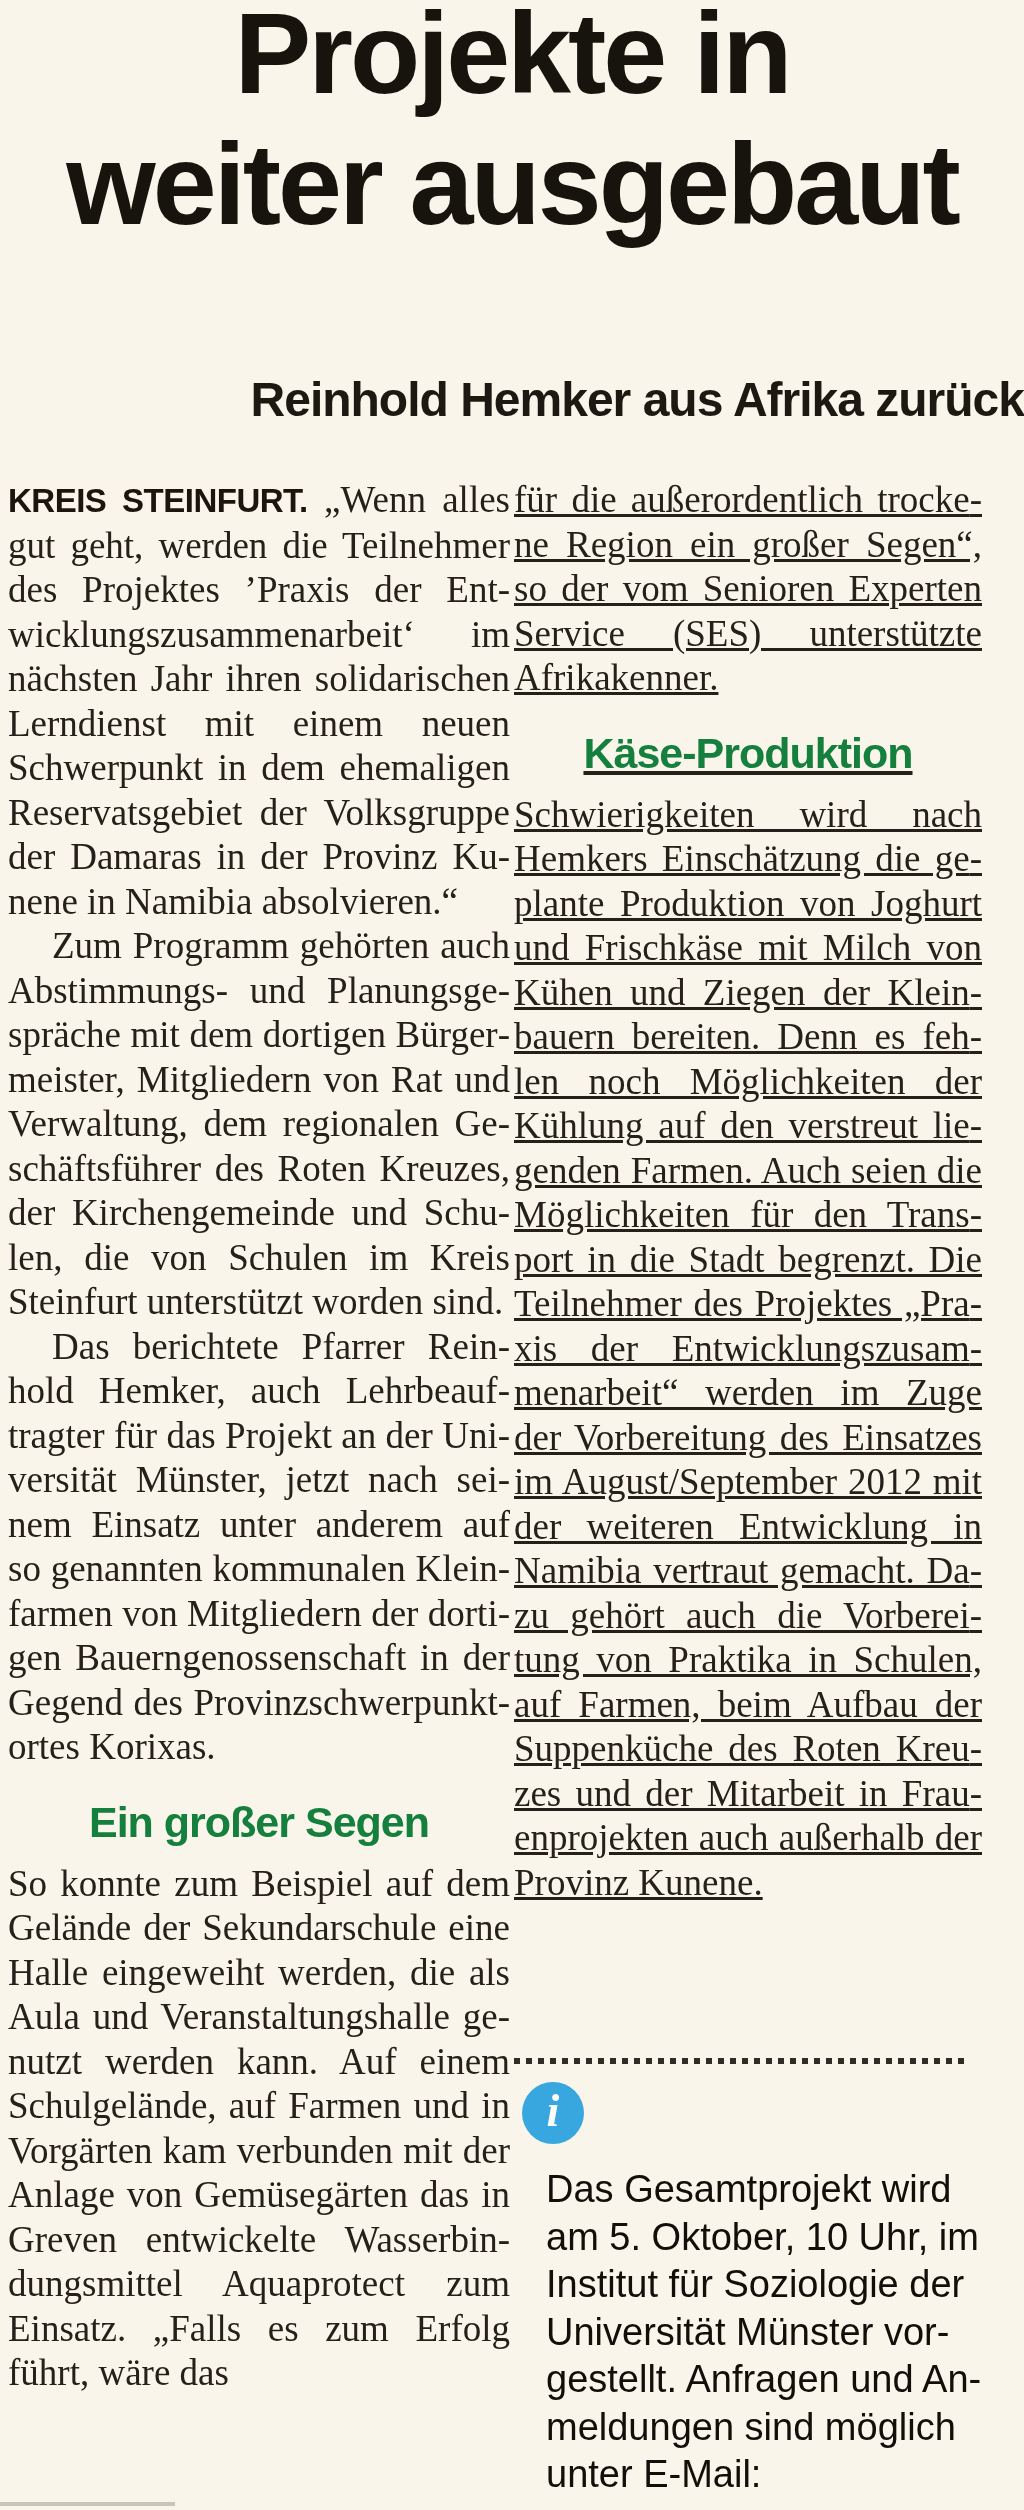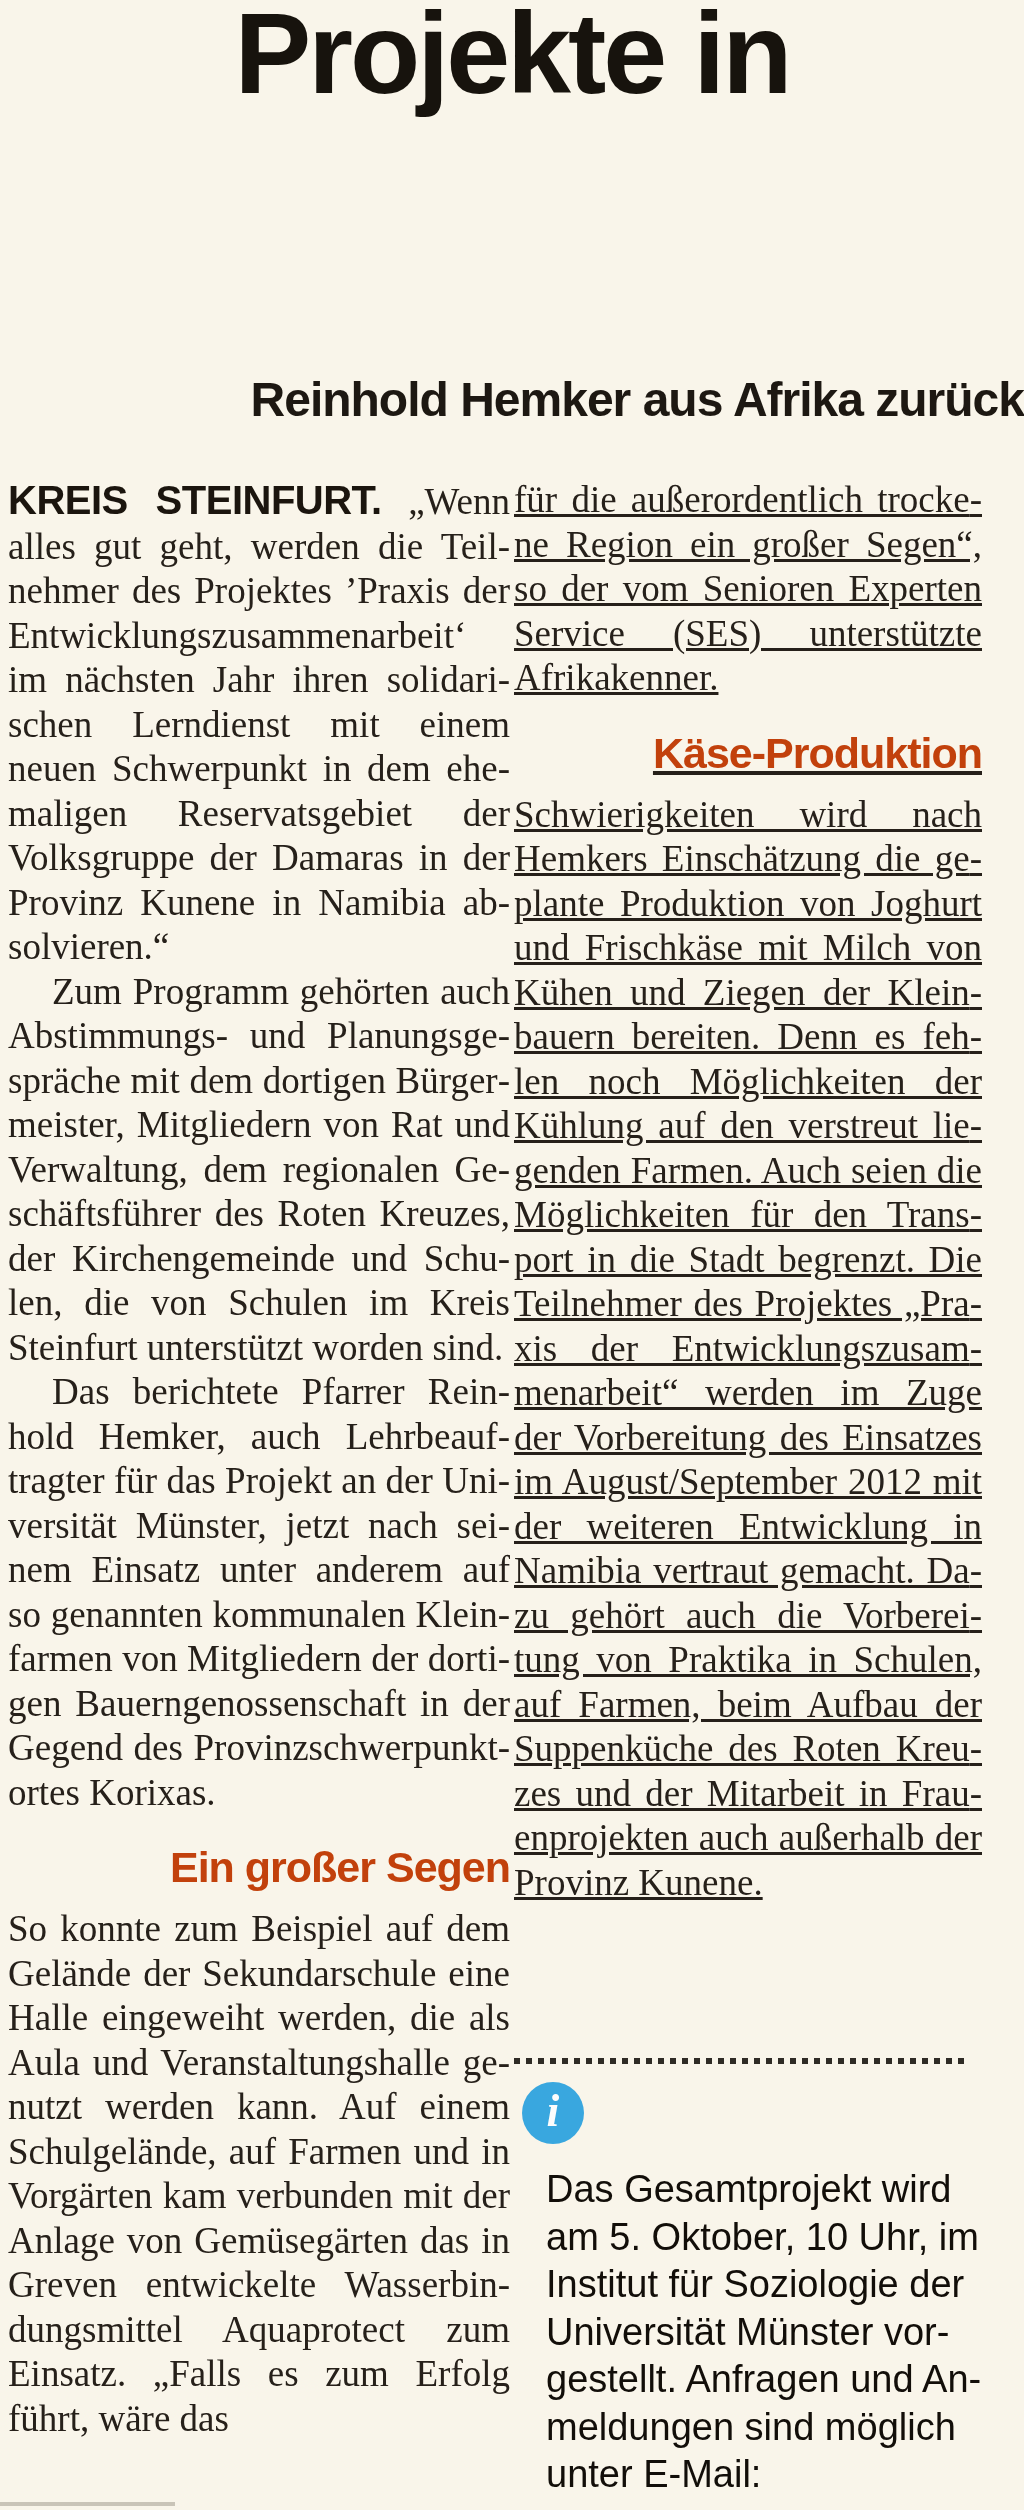--- a/index.html
+++ b/index.html
@@ -41,32 +41,32 @@
     hyphens:manual;
     color:#26201a;
   }
   .col-left{left:8px;width:502px;height:2026px;overflow:hidden;}
   .col-right{left:514px;width:468px;height:2026px;overflow:hidden;text-decoration:underline;}
   .col p{margin:0;}
   .indent{text-indent:44px;}
   .dateline{
     font-family:"Liberation Sans", sans-serif;
     font-weight:bold;
-    font-size:40px;
+    font-size:33px;
     letter-spacing:-0.5px;
     color:#1b150e;
   }
   .subhead{
     font-family:"Liberation Sans", sans-serif;
     font-weight:bold;
     font-size:43px;line-height:48px;
     letter-spacing:-1px;
     margin:28px 0 16px 0;
-    text-align:right;
-    color:#c2410c;
+    text-align:center;
+    color:#15803d;
   }
   
   .infobox{
     position:absolute;left:0;top:1580px;width:100%;
     text-align:left;
   }
   .dotted-divider{
     width:452px;height:6px;
     background:repeating-linear-gradient(90deg,#2f2b25 0 6px,rgba(0,0,0,0) 6px 12px);
     margin-bottom:18px;
@@ -105,20 +105,21 @@
     background:#c9c4b8;
   }
 </style>
 </head>
 <body>
 
 <div class="page">
 
   <div class="headline">
     <span class="hl-line">Projekte in</span>
+    <span class="hl-line">weiter ausgebaut</span>
   </div>
 
   <div class="subtitle">Reinhold Hemker aus Afrika zurück</div>
 
   <div class="col col-left">
     <p><span class="dateline">KREIS STEINFURT.</span> <span>„Wenn alles gut geht, werden die Teil­neh­mer des Pro­jek­tes ’Pra­xis der Ent­wick­lungs­zu­sam­men­ar­beit‘ im näch­sten Jahr ihren so­li­da­ri­schen Lern­dienst mit einem neuen Schwer­punkt in dem ehe­ma­li­gen Re­ser­vats­ge­biet der Volks­grup­pe der Da­ma­ras in der Pro­vinz Ku­ne­ne in Na­mi­bia ab­sol­vie­ren.“</span></p>
     <p class="indent">Zum Pro­gramm ge­hör­ten auch Ab­stim­mungs- und Pla­nungs­ge­sprä­che mit dem dor­ti­gen Bür­ger­meis­ter, Mit­glie­dern von Rat und Ver­wal­tung, dem re­gio­na­len Ge­schäfts­füh­rer des Ro­ten Kreu­zes, der Kir­chen­ge­mein­de und Schu­len, die von Schu­len im Kreis Stein­furt un­ter­stützt wor­den sind.</p>
     <p class="indent">Das be­rich­te­te Pfar­rer Rein­hold Hem­ker, auch Lehr­be­auf­trag­ter für das Pro­jekt an der Uni­ver­si­tät Mün­ster, jetzt nach sei­nem Ein­satz un­ter an­de­rem auf so ge­nann­ten kom­mu­na­len Klein­far­men von Mit­glie­dern der dor­ti­gen Bau­ern­ge­nos­sen­schaft in der Ge­gend des Pro­vinz­schwer­punkt­or­tes Ko­ri­xas.</p>
     <div class="subhead">Ein großer Segen</div>
     <p>So konn­te zum Bei­spiel auf dem Ge­län­de der Se­kun­dar­schu­le eine Hal­le ein­ge­weiht wer­den, die als Aula und Ver­an­stal­tungs­hal­le ge­nutzt wer­den kann. Auf einem Schul­ge­län­de, auf Far­men und in Vor­gär­ten kam ver­bun­den mit der An­la­ge von Ge­mü­se­gär­ten das in Gre­ven ent­wi­ckel­te Was­ser­bin­dungs­mit­tel Aqua­pro­tect zum Ein­satz. „Falls es zum Er­folg führt, wä­re das</p>

